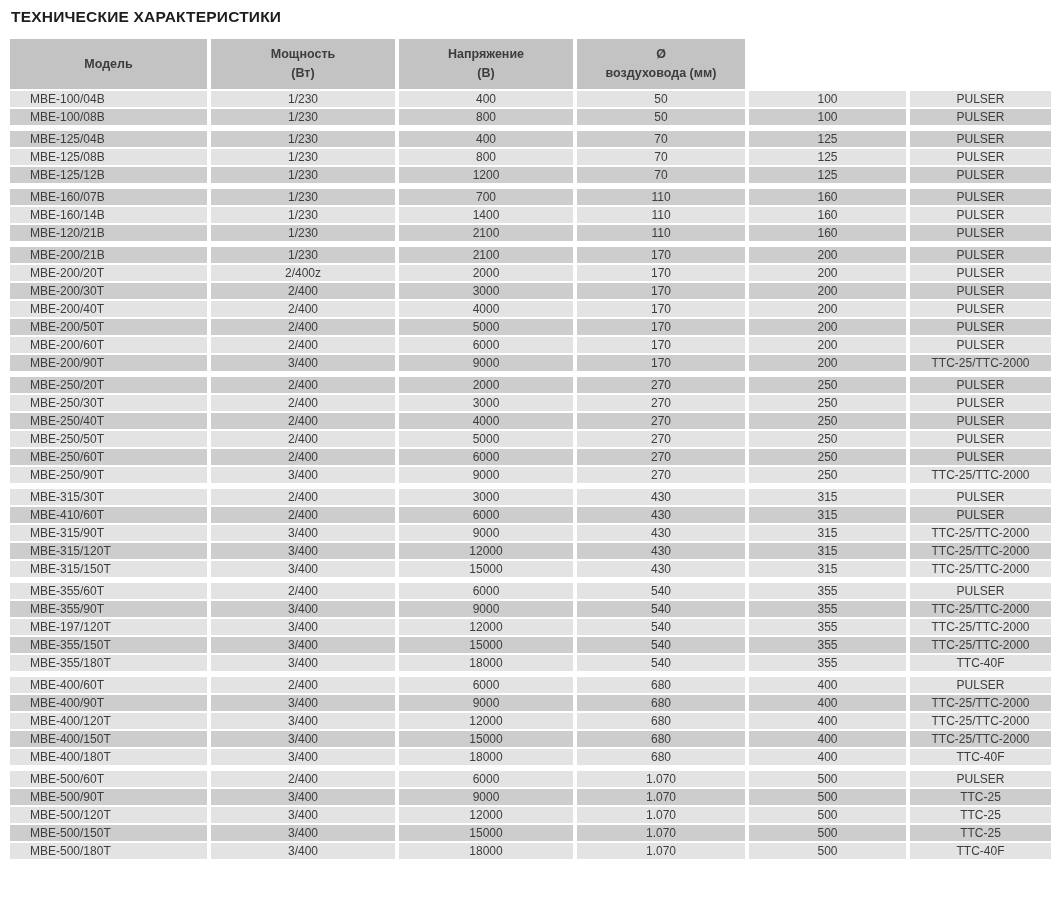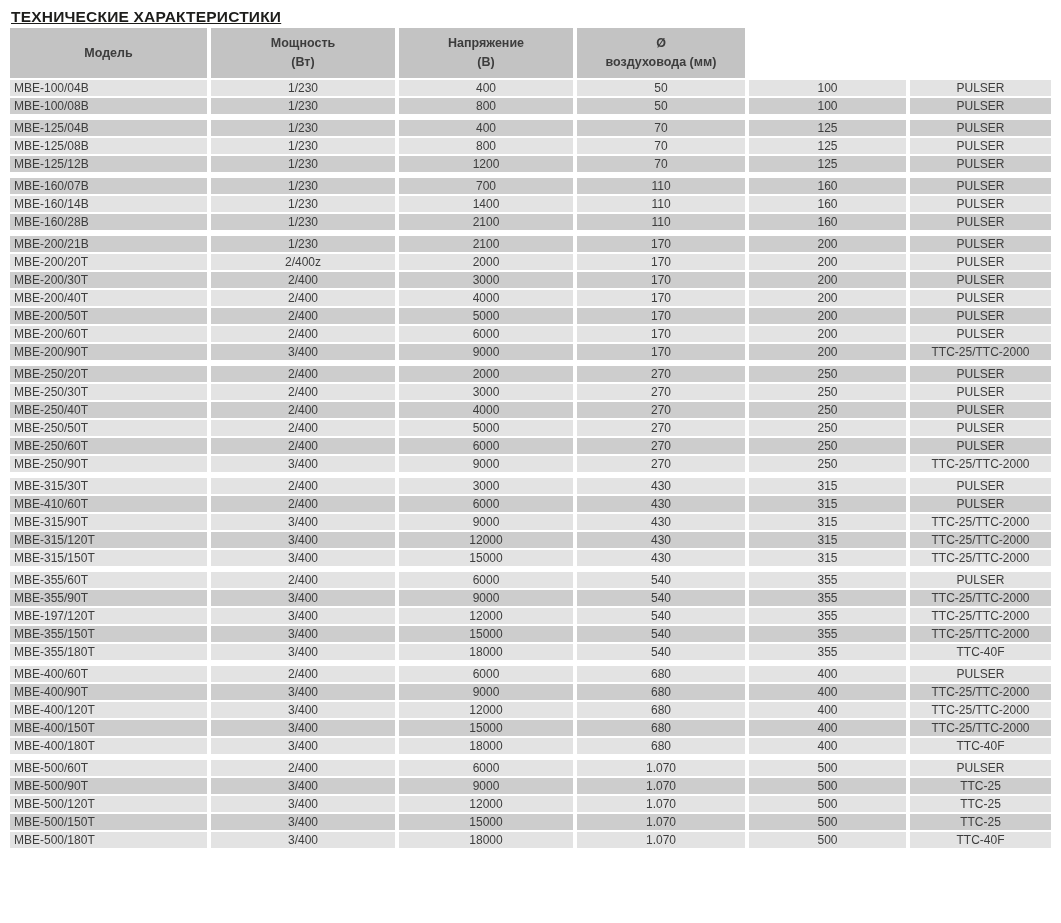--- a/index.html
+++ b/index.html
@@ -13,22 +13,21 @@
   html,body{width:1061px;height:923px;background:#ffffff;overflow:hidden;}
   body{
     font-family:"Liberation Sans","DejaVu Sans",sans-serif;
     padding:6px 10px 0 10px;
   }
   .page-title{
     font-size:15.5px;
     font-weight:700;
     letter-spacing:.2px;
     color:var(--title);
-    margin:2px 0 2px 1px;
-    text-decoration:underline;
+    margin:2px 0 13px 1px;
   }
   .spec-table{width:852px;border-radius:10px;}
   .trow{
     display:grid;
     grid-template-columns:197px 184px 174px 168px 157px 141px;
     column-gap:4px;
     margin-bottom:2px;
   }
   .trow .cell{
     height:16px;
@@ -36,21 +35,21 @@
     font-size:12px;
     color:var(--text);
     text-align:center;
     white-space:nowrap;
     overflow:hidden;
   }
   .trow.light .cell{background:var(--row-light);}
   .trow.dark  .cell{background:var(--row-dark);}
   .cell.model{
     text-align:left;
-    padding-left:4px;
+    padding-left:20px;
   }
   .header-row{
     display:grid;
     grid-template-columns:197px 184px 174px 168px 157px 141px;
     column-gap:4px;
     margin-bottom:2px;
   }
   .header-cell{
     background:var(--header-bg);
     height:50px;
@@ -146,21 +145,21 @@
       </div>
       <div class="trow light">
         <div class="cell model">MBE-160/14B</div>
         <div class="cell">1/230</div>
         <div class="cell">1400</div>
         <div class="cell">110</div>
         <div class="cell">160</div>
         <div class="cell">PULSER</div>
       </div>
       <div class="trow dark">
-        <div class="cell model">MBE-160/28B</div>
+        <div class="cell model">MBE-120/21B</div>
         <div class="cell">1/230</div>
         <div class="cell">2100</div>
         <div class="cell">110</div>
         <div class="cell">160</div>
         <div class="cell">PULSER</div>
       </div>
       <div class="group-spacer"></div>
       <div class="trow dark">
         <div class="cell model">MBE-200/21B</div>
         <div class="cell">1/230</div>

